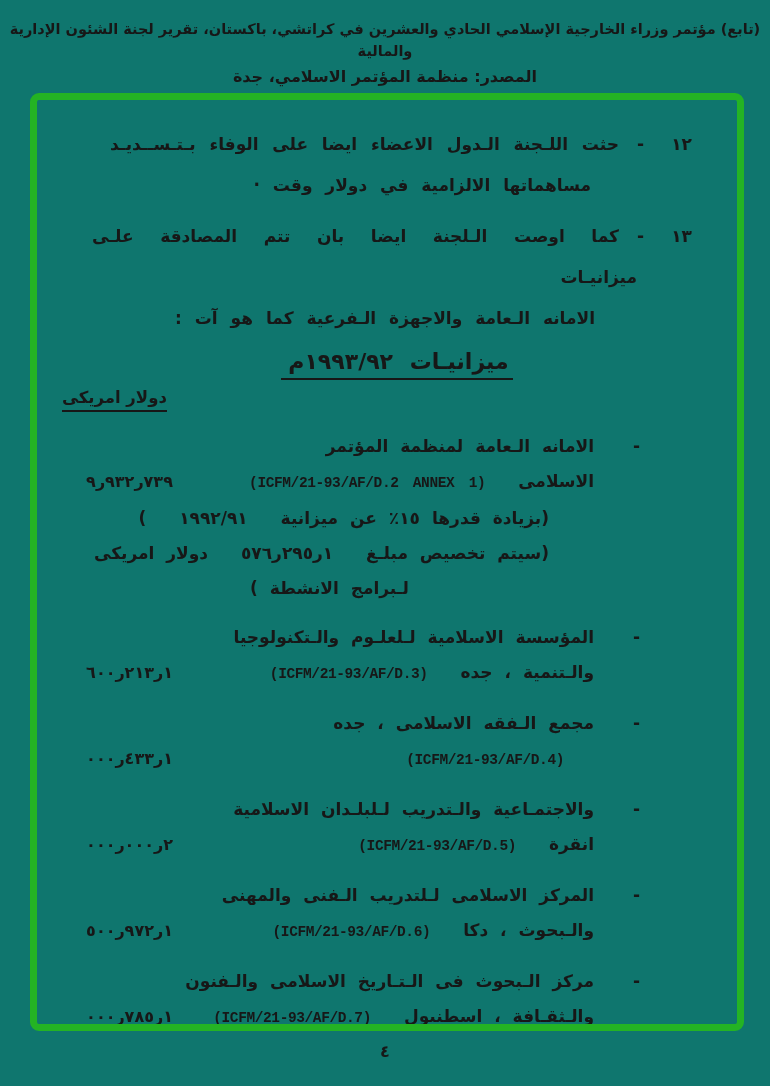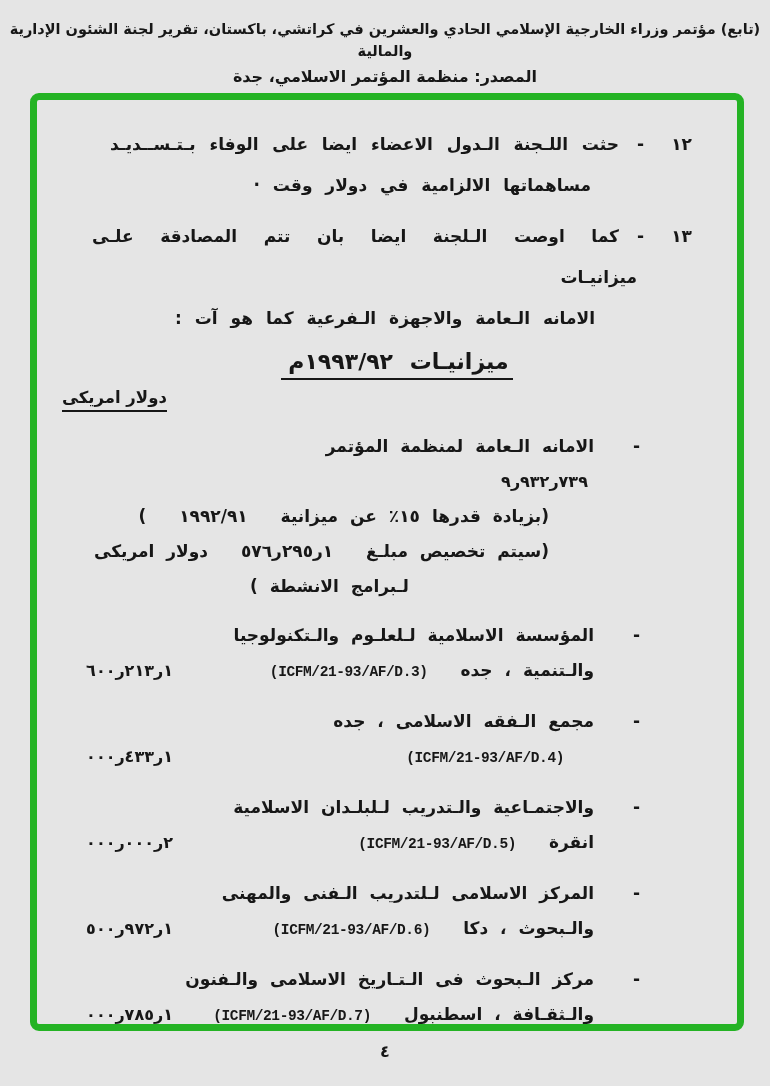--- a/index.html
+++ b/index.html
@@ -1,17 +1,17 @@
 <!DOCTYPE html>
 <html lang="ar"><head>
 <meta charset="utf-8">
 <style>
   html,body{margin:0;padding:0;background:#ffffff;}
   .page{
-    position:relative;width:770px;height:1086px;background:#e5e5e5;overflow:hidden;
+    position:relative;width:770px;height:1086px;background:#0f766e;overflow:hidden;
     font-family:"DejaVu Sans",sans-serif;color:#171717;
   }
   
   .header{position:absolute;top:18px;left:0;right:0;text-align:center;direction:rtl;}
   .header .h1{font-size:14.5px;font-weight:700;letter-spacing:0;line-height:22px;}
   .header .h2{font-size:16px;font-weight:700;margin-top:5px;}
   
   .frame{
     position:absolute;left:30px;top:93px;width:714px;height:938px;box-sizing:border-box;
     border:7px solid #24b324;border-radius:9px;
@@ -90,20 +90,21 @@
       <span class="u">دولار امريكى</span>
     </div>
 
     <div class="blist" id="budget">
         <div class="bitem">
           <span class="bullet">-</span>
           <div class="brow">
             <div class="btext"><span class="seg">الامانه الـعامة لمنظمة المؤتمر</span> </div>
           </div>
           <div class="brow">
+            <div class="btext"><span class="seg">الاسلامى</span> <span class="lat">(ICFM/21-93/AF/D.2 ANNEX 1)</span> </div>
             <div class="bamount"><span class="num">٩ر٩٣٢ر٧٣٩</span></div>
           </div>
           <div class="brow">
             <div class="btext" style="padding-right: 45px;"><span class="seg">(بزيادة قدرها ١٥٪ عن ميزانية</span> <span class="num">١٩٩٢/٩١</span> <span class="seg">)</span> </div>
           </div>
           <div class="brow">
             <div class="btext" style="padding-right: 45px;"><span class="seg">(سيتم تخصيص مبلـغ</span> <span class="num">٥٧٦ر٢٩٥ر١</span> <span class="seg">دولار امريكى</span> </div>
           </div>
           <div class="brow">
             <div class="btext" style="padding-right: 185px;"><span class="seg">لـبرامج الانشطة )</span> </div>

